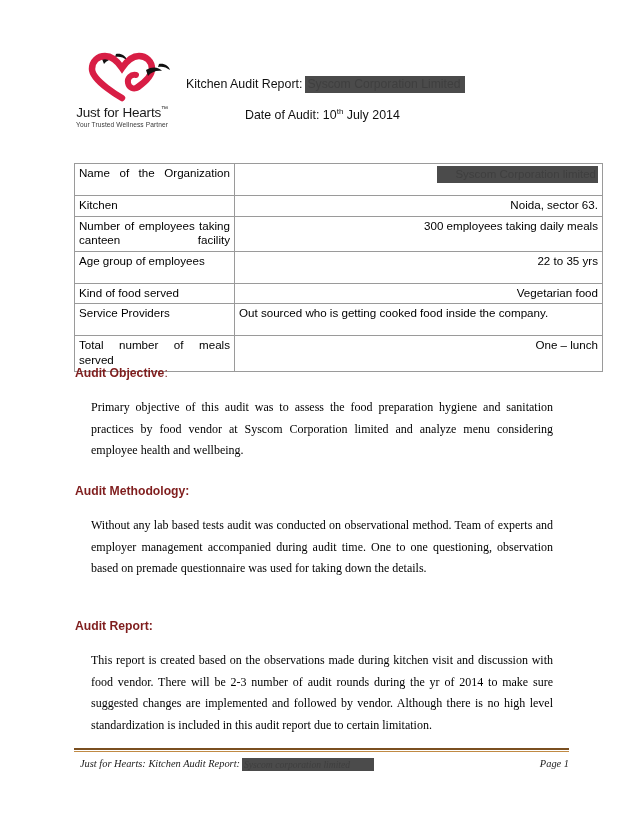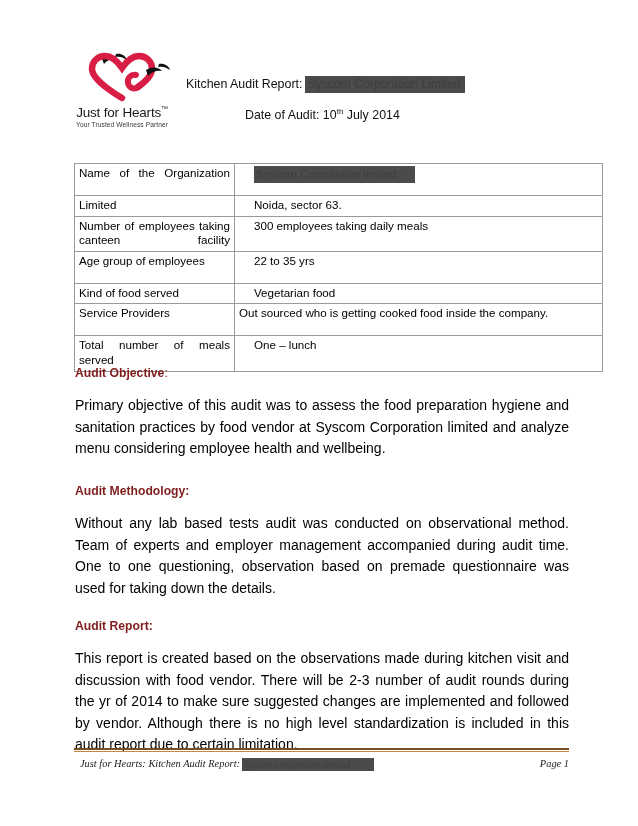--- a/index.html
+++ b/index.html
@@ -151,47 +151,48 @@
     hyphens: none;
   }
   .info-table td.label.single {
     text-align-last: left;
   }
   .info-table td.value {
     width: 344px;
     text-align: justify;
   }
   .info-table td.value.nojust {
-    text-align: left;
+    text-align: right;
     padding-left: 19px;
   }
   .info-table tr.tall td { height: 26px; margin-top: 26px; }
   .info-table tr.short td { height: 14px; }
 
   
   .section {
     position: absolute;
     left: 75px;
     width: 494px;
   }
   .section-heading {
     font-size: 12.2px;
     font-weight: bold;
     color: #7f1d1d;
     margin: 0 0 14px 0;
     line-height: 15px;
   }
   .section-heading .plain { font-weight: bold; }
   .section-body {
-    font-size: 14px;
+    font-size: 12px;
     line-height: 21.5px;
     text-align: justify;
     color: #000;
-    margin: 0;
+    margin: 16px;
     hyphens: none;
+    font-family: Liberation Serif, serif;
   }
 
   #sec-objective  { top: 366px; }
   #sec-methodology{ top: 484px; }
   #sec-report     { top: 619px; }
 
   
   .footer {
     position: absolute;
     left: 74px;
@@ -264,21 +265,21 @@
     </div>
   </div>
 
   <table class="info-table">
     <tbody>
       <tr class="tall">
         <td class="label">Name of the Organization</td>
         <td class="value nojust"><span class="redact table-redact">Syscom Corporation limited</span></td>
       </tr>
       <tr class="short">
-        <td class="label single">Limited</td>
+        <td class="label single">Kitchen</td>
         <td class="value nojust">Noida, sector 63.</td>
       </tr>
       <tr class="tall">
         <td class="label">Number of employees taking canteen facility</td>
         <td class="value nojust">300 employees taking daily meals</td>
       </tr>
       <tr class="tall">
         <td class="label single">Age group of employees</td>
         <td class="value nojust">22 to 35 yrs</td>
       </tr>

